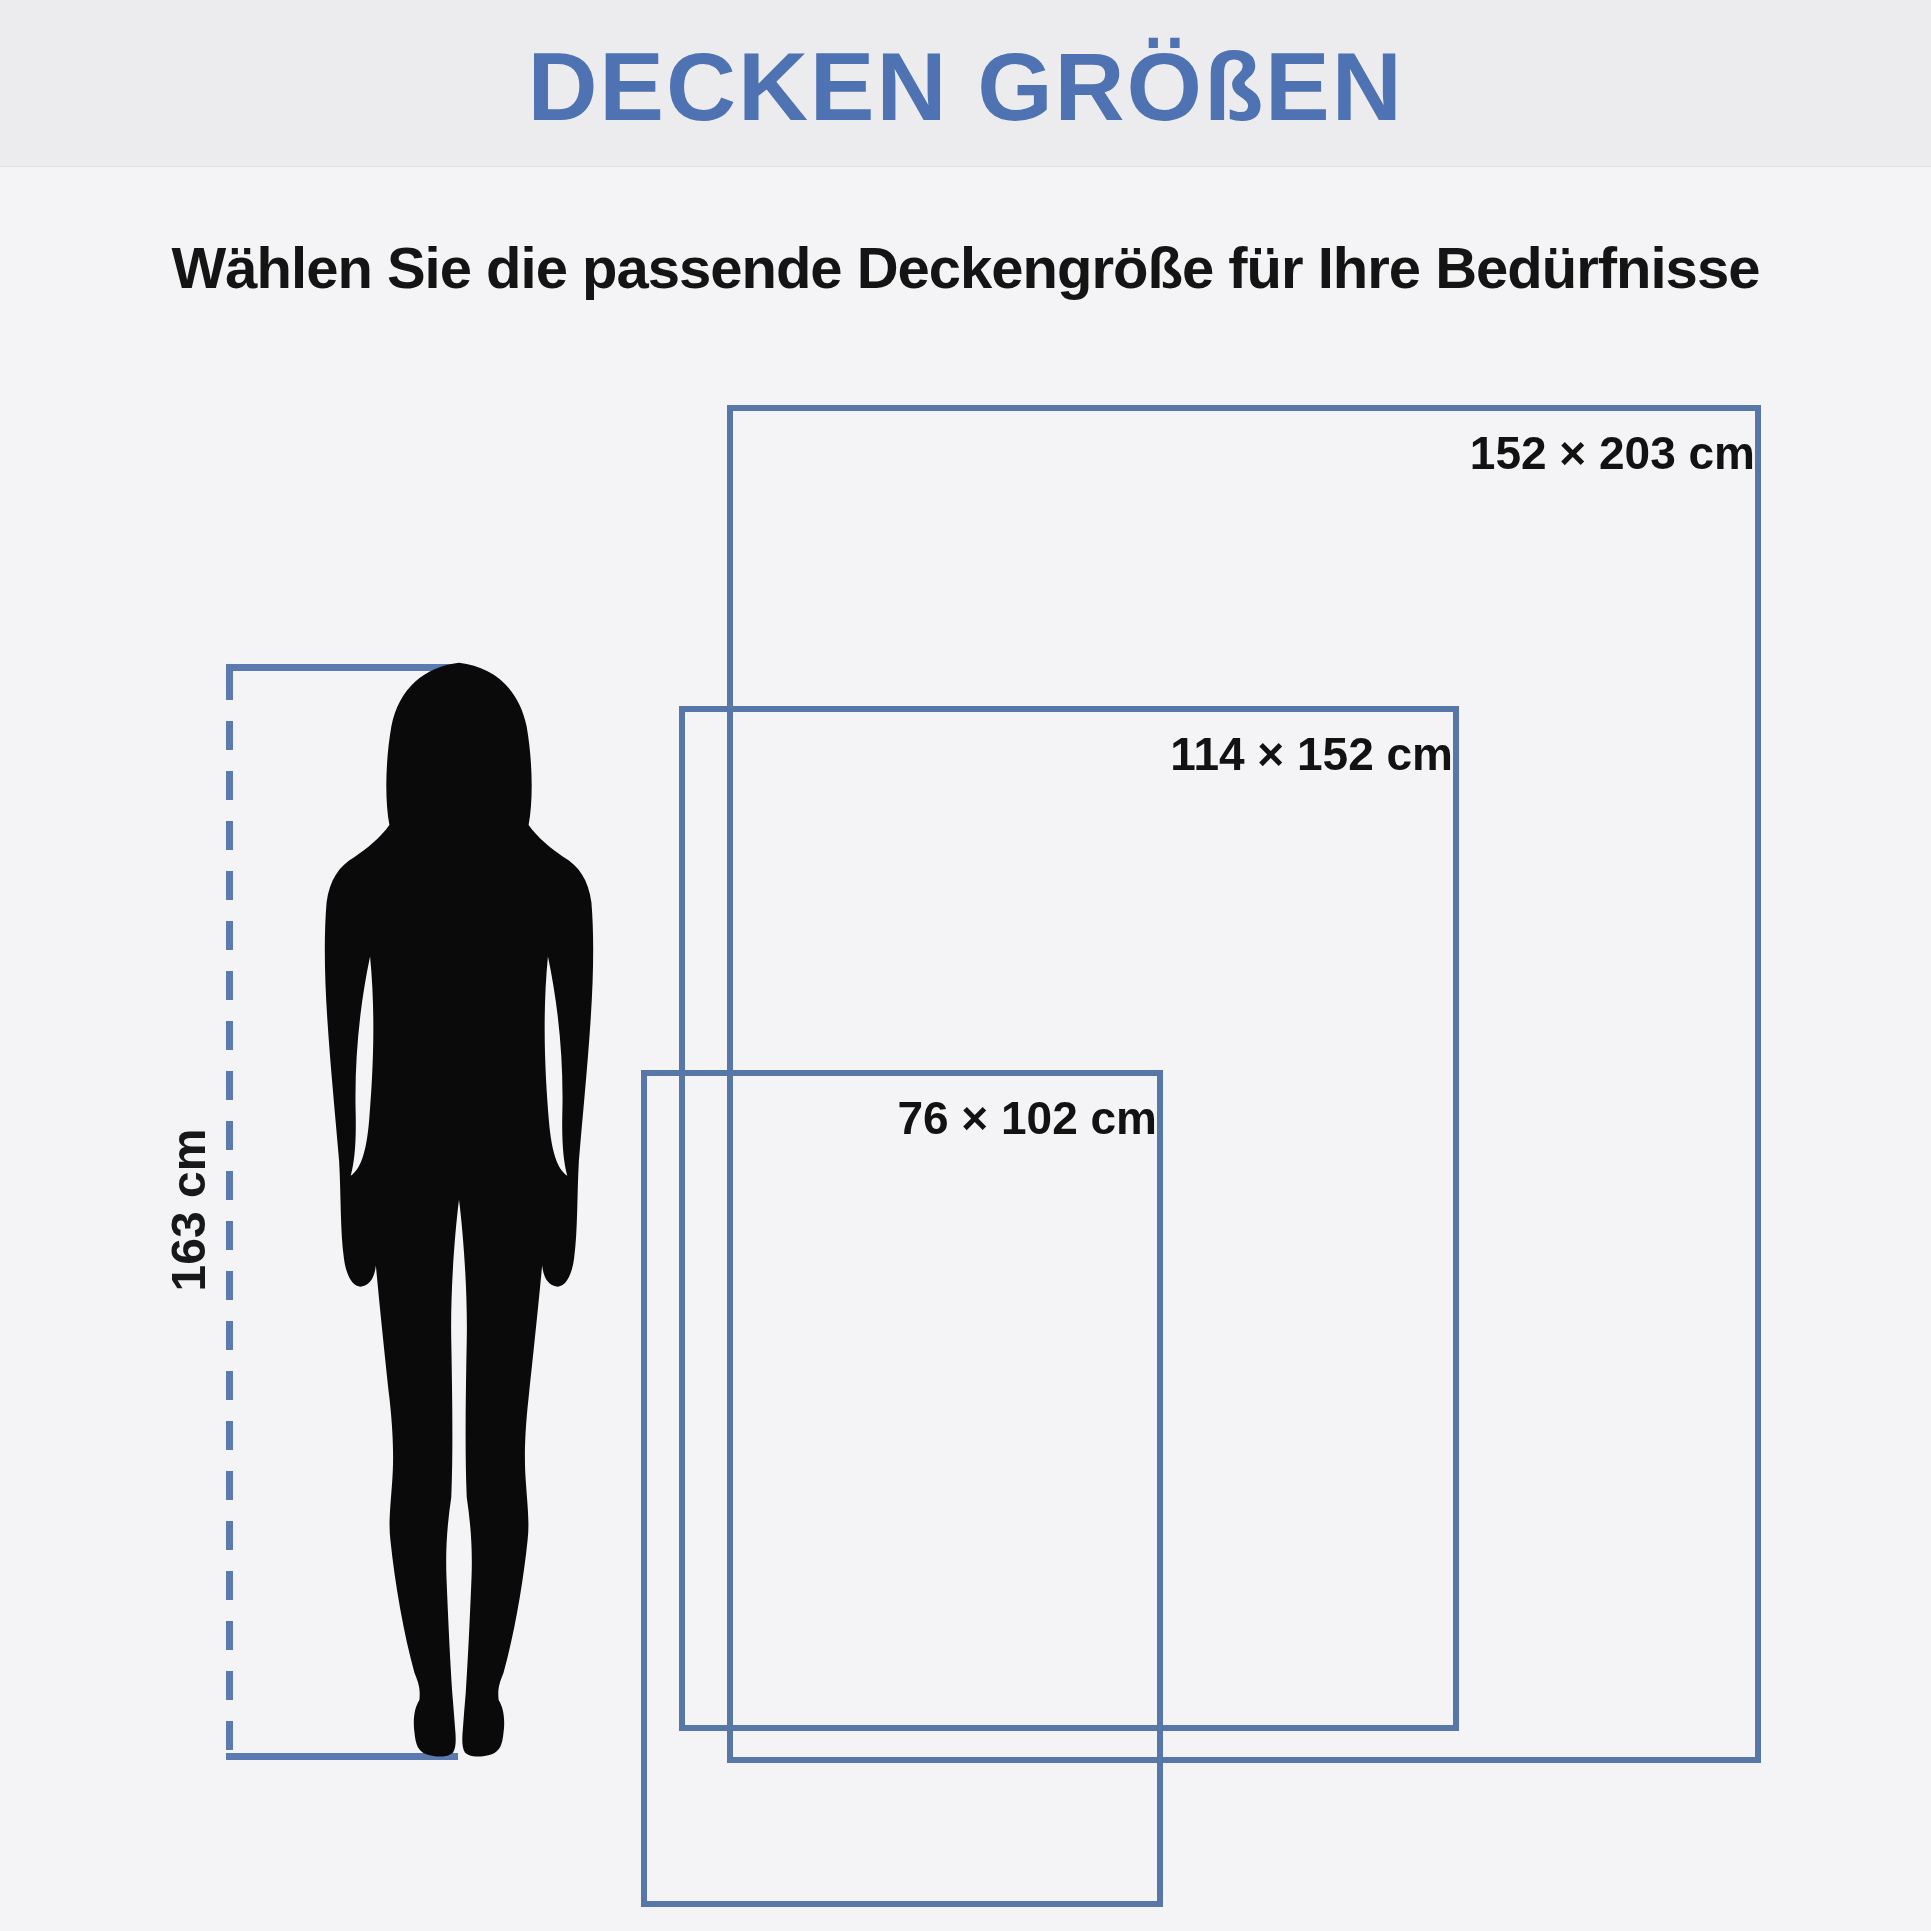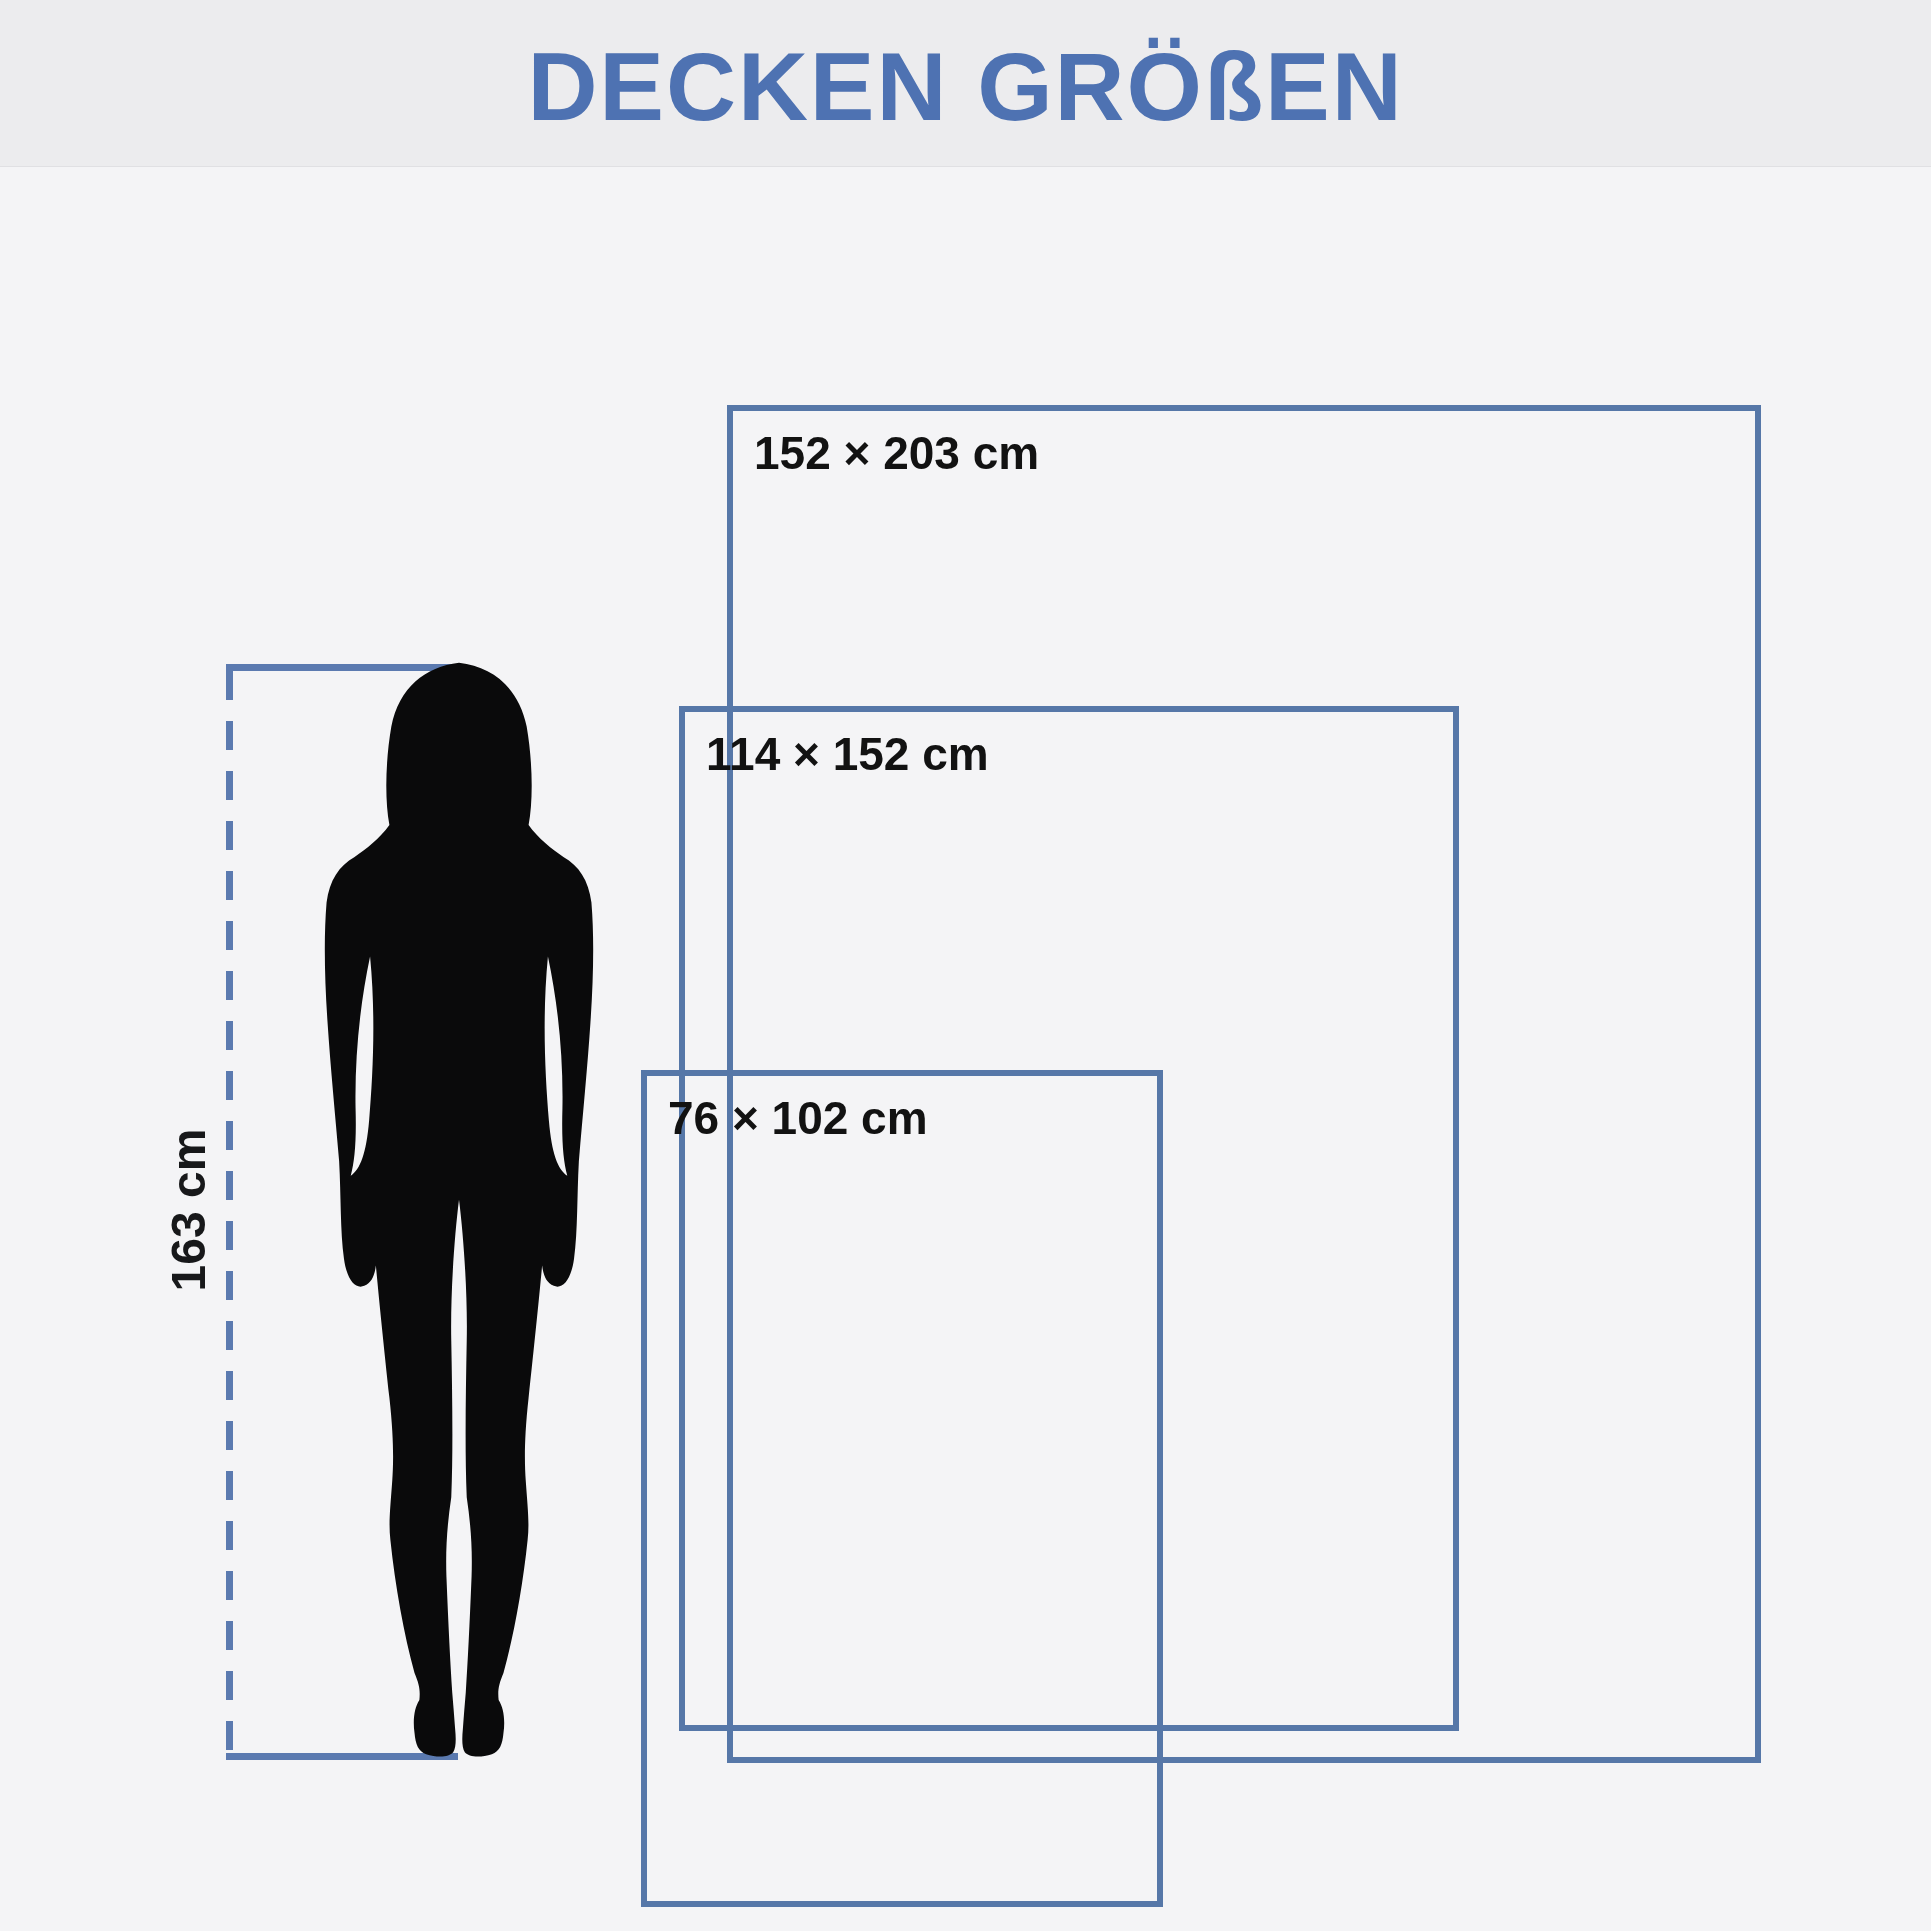--- a/index.html
+++ b/index.html
@@ -30,20 +30,21 @@
     font-size:58px;font-weight:700;letter-spacing:-1px;
     color:#141414;
     line-height:1.25;
   }
   
   .size-rect{
     position:absolute;
     border:6.8px solid #5677a8;
     box-sizing:border-box;
     background:transparent;
+    text-align:right;
   }
   .size-rect .size-label{
     padding:16.4px 0 0 21px;
     font-size:46px;font-weight:700;color:#121212;
     line-height:1.15;
     white-space:nowrap;
   }
   #rect-large{left:727px;top:405px;width:1034px;height:1358px;}
   #rect-medium{left:679px;top:706px;width:780px;height:1025px;}
   #rect-small{left:641px;top:1070px;width:522px;height:837px;}
@@ -70,20 +71,21 @@
 </style>
 </head>
 <body>
 
 <div id="canvas">
 
   <div class="header">
     <div class="title">DECKEN GRÖßEN</div>
   </div>
 
+  <div class="subtitle">Wählen Sie die passende Deckengröße für Ihre Bedürfnisse</div>
 
   <div class="size-rect" id="rect-large">
     <div class="size-label">152 × 203 cm</div>
   </div>
   <div class="size-rect" id="rect-medium">
     <div class="size-label">114 × 152 cm</div>
   </div>
   <div class="size-rect" id="rect-small">
     <div class="size-label">76 × 102 cm</div>
   </div>

